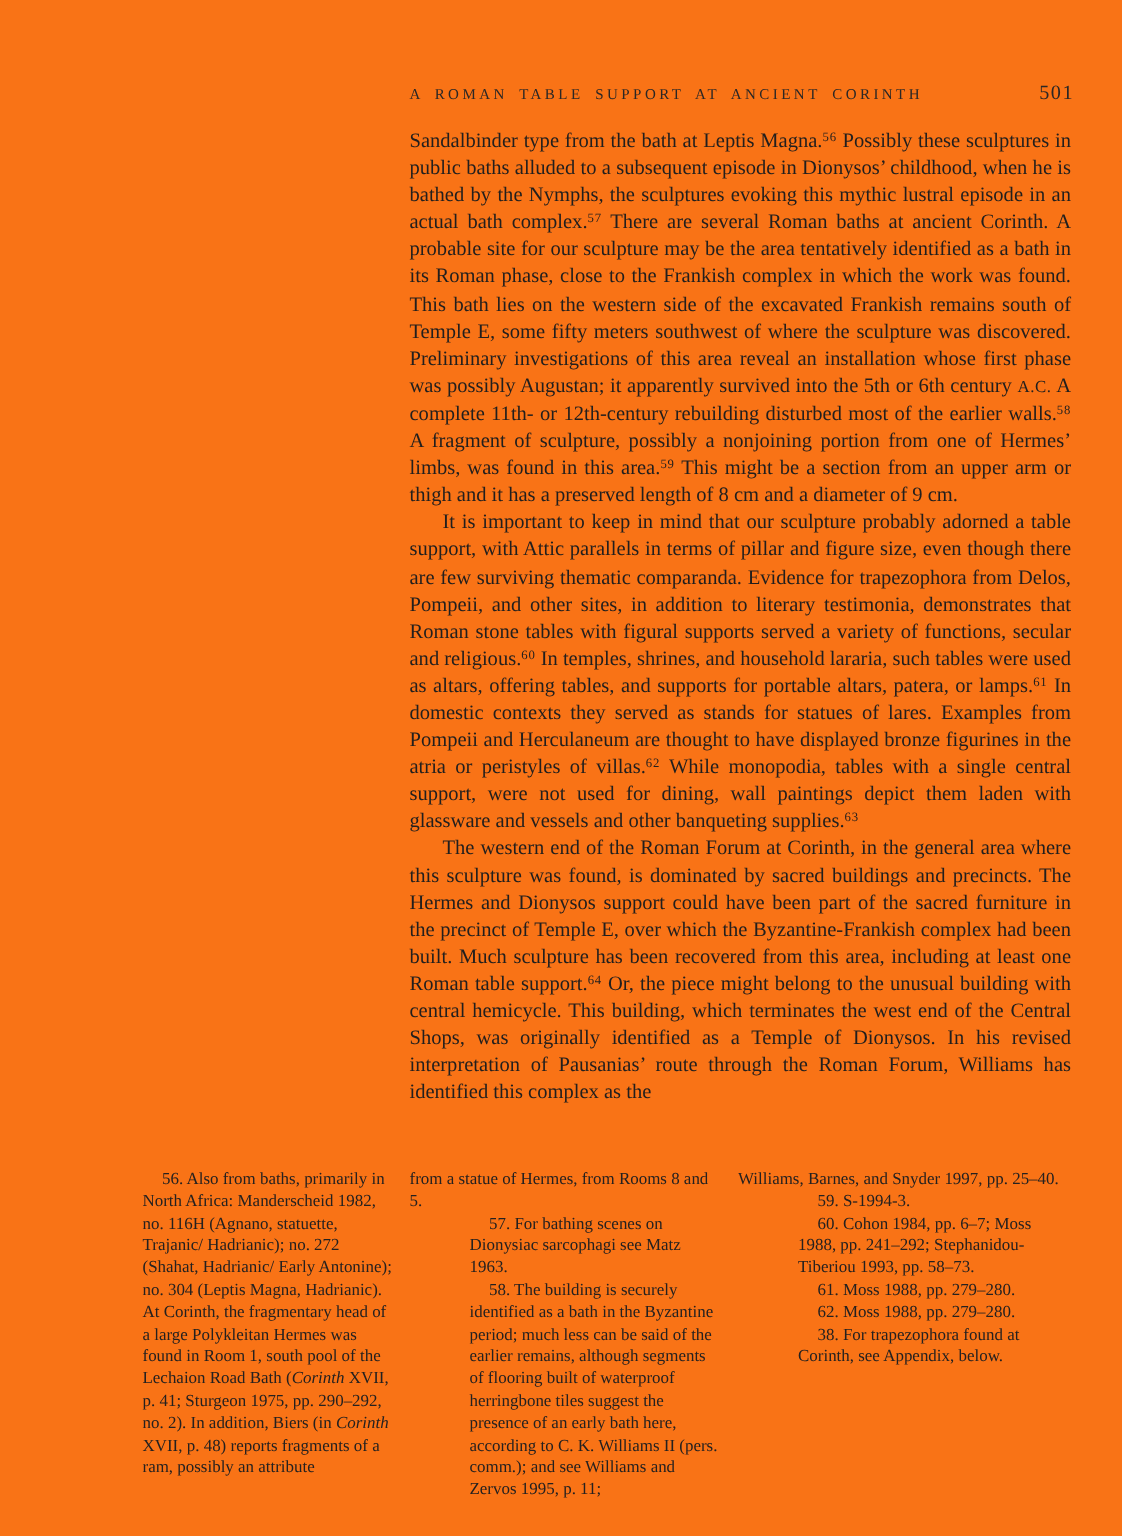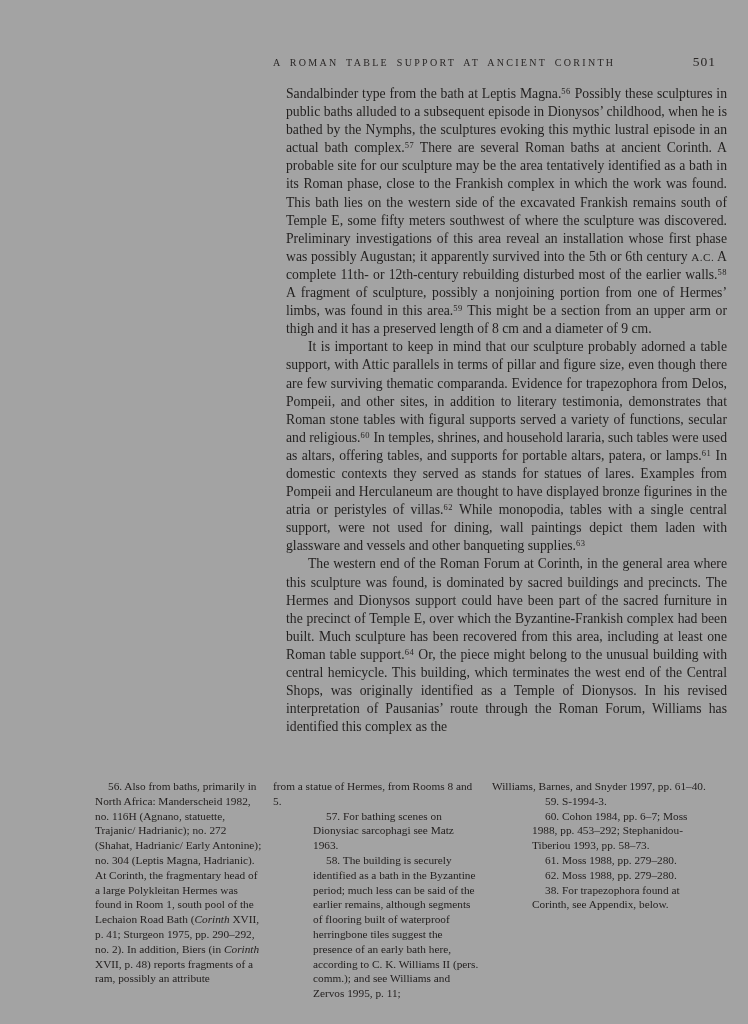--- a/index.html
+++ b/index.html
@@ -4,21 +4,21 @@
 <style>
   html, body {
     margin: 0;
     padding: 0;
     background: #ffffff;
   }
   .page {
     position: relative;
     width: 748px;
     height: 1024px;
-    background: #a3a3a3;
+    background: #f97316;
     overflow: hidden;
     font-family: "Liberation Serif", "DejaVu Serif", serif;
     color: #1f1d1c;
   }
   .running-head {
     position: absolute;
     left: 273px;
     top: 54px;
     width: 443px;
     display: flex;
@@ -35,21 +35,20 @@
   .running-head .folio {
     font-size: 13.5px;
     letter-spacing: 1px;
     color: #2a2726;
   }
   .body-text {
     position: absolute;
     left: 273px;
     top: 85px;
     width: 441px;
-    margin-left: 13px;
   }
   .body-text p.para {
     margin: 0;
     font-size: 13.7px;
     line-height: 18.1px;
     text-align: justify;
     color: #211f1e;
   }
   .body-text p.para.indent {
     text-indent: 22px;
@@ -104,21 +103,21 @@
 
   <div class="fn-col" id="fn-col-0">
       <p class="fn-para indent">56. Also from baths, primarily in North Africa: Manderscheid 1982, no. 116H (Agnano, statuette, Trajanic/ Hadrianic); no. 272 (Shahat, Hadrianic/ Early Antonine); no. 304 (Leptis Magna, Hadrianic). At Corinth, the fragmentary head of a large Polykleitan Hermes was found in Room 1, south pool of the Lechaion Road Bath (<i>Corinth</i> XVII, p. 41; Sturgeon 1975, pp. 290–292, no. 2). In addition, Biers (in <i>Corinth</i> XVII, p. 48) reports fragments of a ram, possibly an attribute</p>
     </div>
   <div class="fn-col" id="fn-col-1">
       <p class="fn-para">from a statue of Hermes, from Rooms 8 and 5.</p>
       <p class="fn-para indent">57. For bathing scenes on Dionysiac sarcophagi see Matz 1963.</p>
       <p class="fn-para indent">58. The building is securely identified as a bath in the Byzantine period; much less can be said of the earlier remains, although segments of flooring built of waterproof herringbone tiles suggest the presence of an early bath here, according to C. K. Williams II (pers. comm.); and see Williams and Zervos 1995, p. 11;</p>
     </div>
   <div class="fn-col" id="fn-col-2">
-      <p class="fn-para">Williams, Barnes, and Snyder 1997, pp. 61–40.</p>
+      <p class="fn-para">Williams, Barnes, and Snyder 1997, pp. 25–40.</p>
       <p class="fn-para indent">59. S-1994-3.</p>
-      <p class="fn-para indent">60. Cohon 1984, pp. 6–7; Moss 1988, pp. 453–292; Stephanidou-Tiberiou 1993, pp. 58–73.</p>
+      <p class="fn-para indent">60. Cohon 1984, pp. 6–7; Moss 1988, pp. 241–292; Stephanidou-Tiberiou 1993, pp. 58–73.</p>
       <p class="fn-para indent">61. Moss 1988, pp. 279–280.</p>
       <p class="fn-para indent">62. Moss 1988, pp. 279–280.</p>
       <p class="fn-para indent">38. For trapezophora found at Corinth, see Appendix, below.</p>
     </div>
 
 </div>
 
 </body></html>

